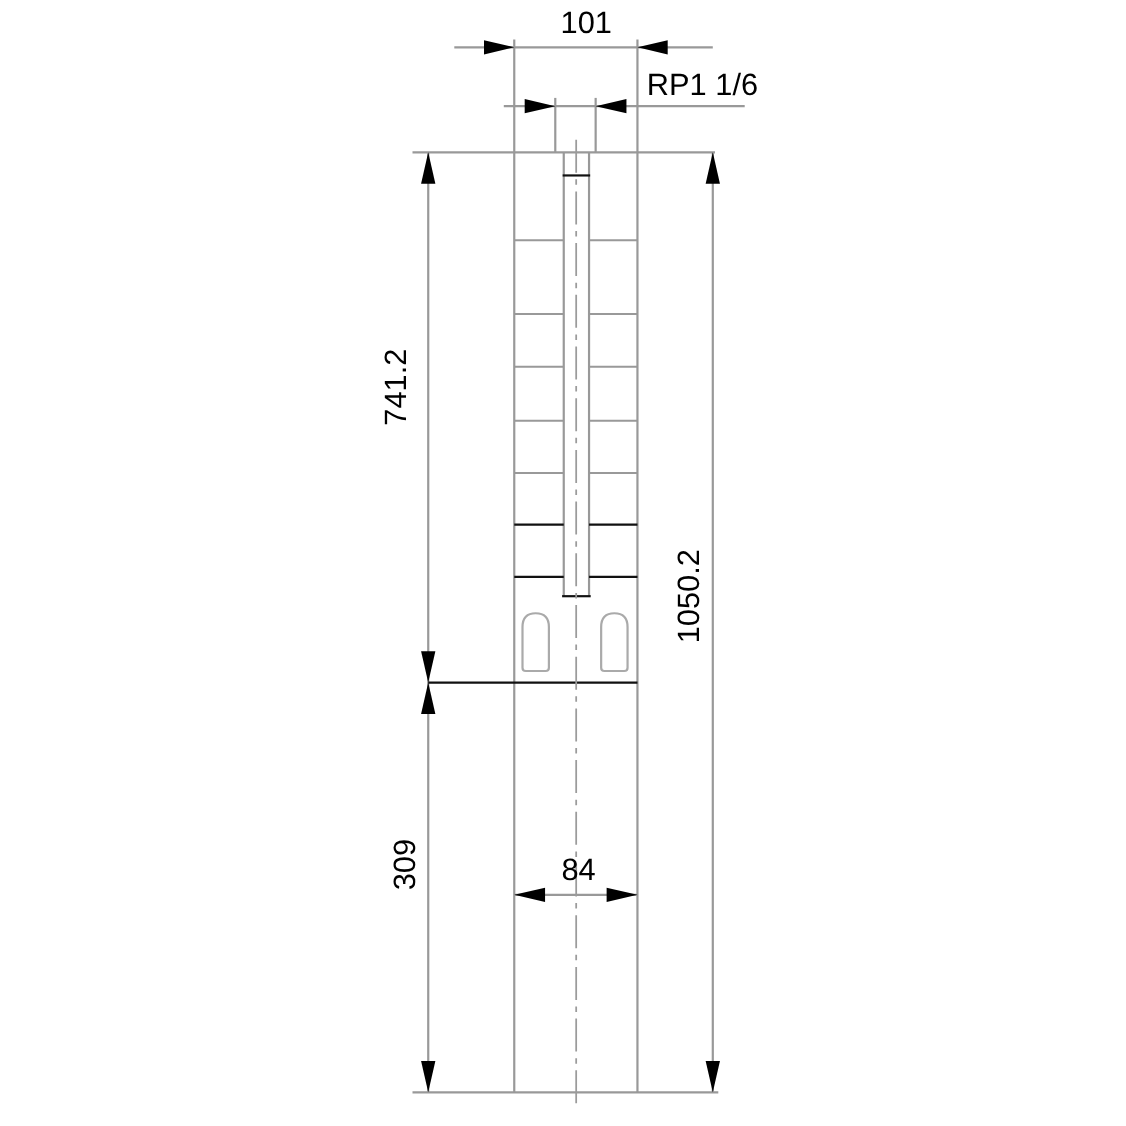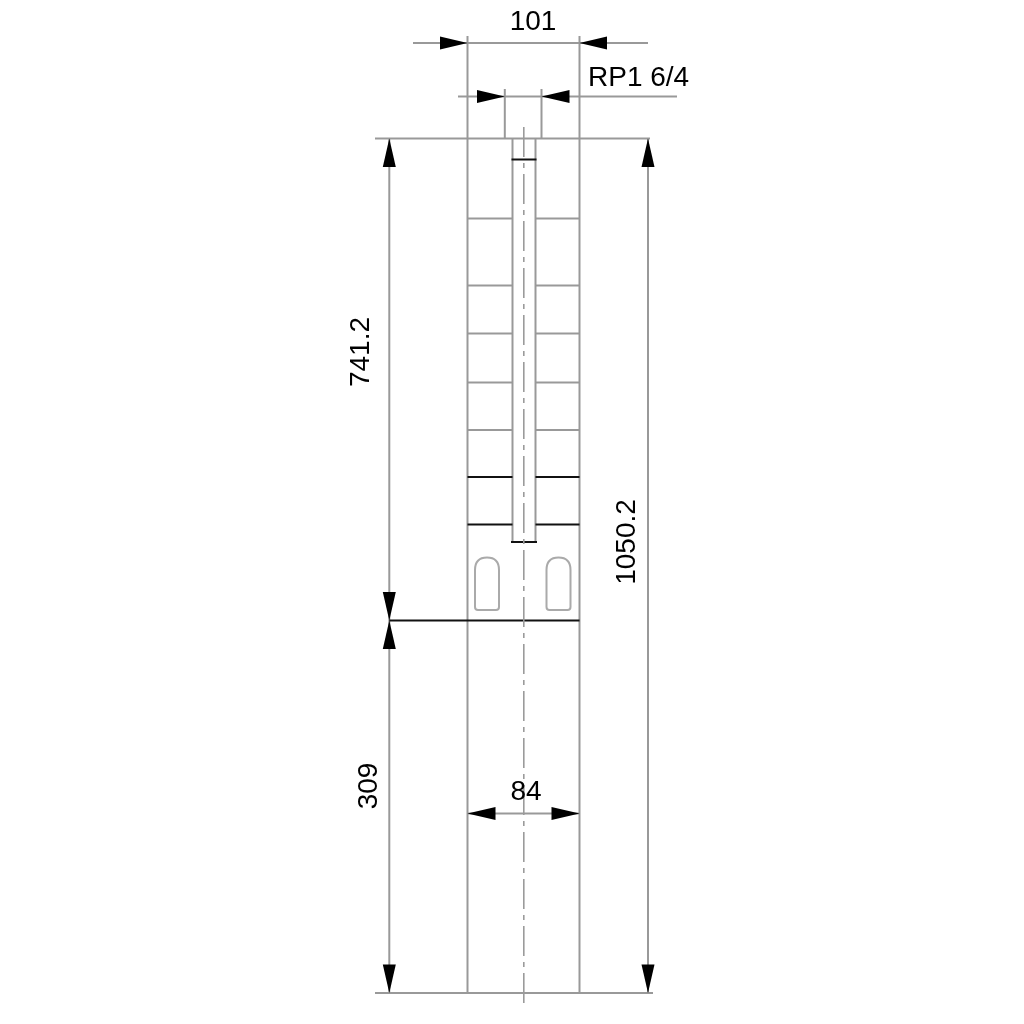--- a/index.html
+++ b/index.html
@@ -112,21 +112,21 @@
       <path d="M 389.3 620.5 L 382.8 649 L 395.8 649 Z"></path>
       <path d="M 389.3 993 L 382.8 964.5 L 395.8 964.5 Z"></path>
 
       <path d="M 648 138.5 L 641.5 167 L 654.5 167 Z"></path>
       <path d="M 648 993 L 641.5 964.5 L 654.5 964.5 Z"></path>
     </g>
   </svg>
 
   <div class="dim-text" style="left:533px; top:21px;">101</div>
 
-  <div class="dim-text left-anchor" style="left:588px; top:77px;">RP1 6/4</div>
+  <div class="dim-text left-anchor" style="left:588px; top:77px;">RP1 1/6</div>
 
   <div class="dim-text vertical" style="left:360px; top:352px;">741.2</div>
 
   <div class="dim-text vertical" style="left:626px; top:542px;">1050.2</div>
 
   <div class="dim-text vertical" style="left:368px; top:786px;">309</div>
 
   <div class="dim-text" style="left:526px; top:791px;">84</div>
 
 </div>

